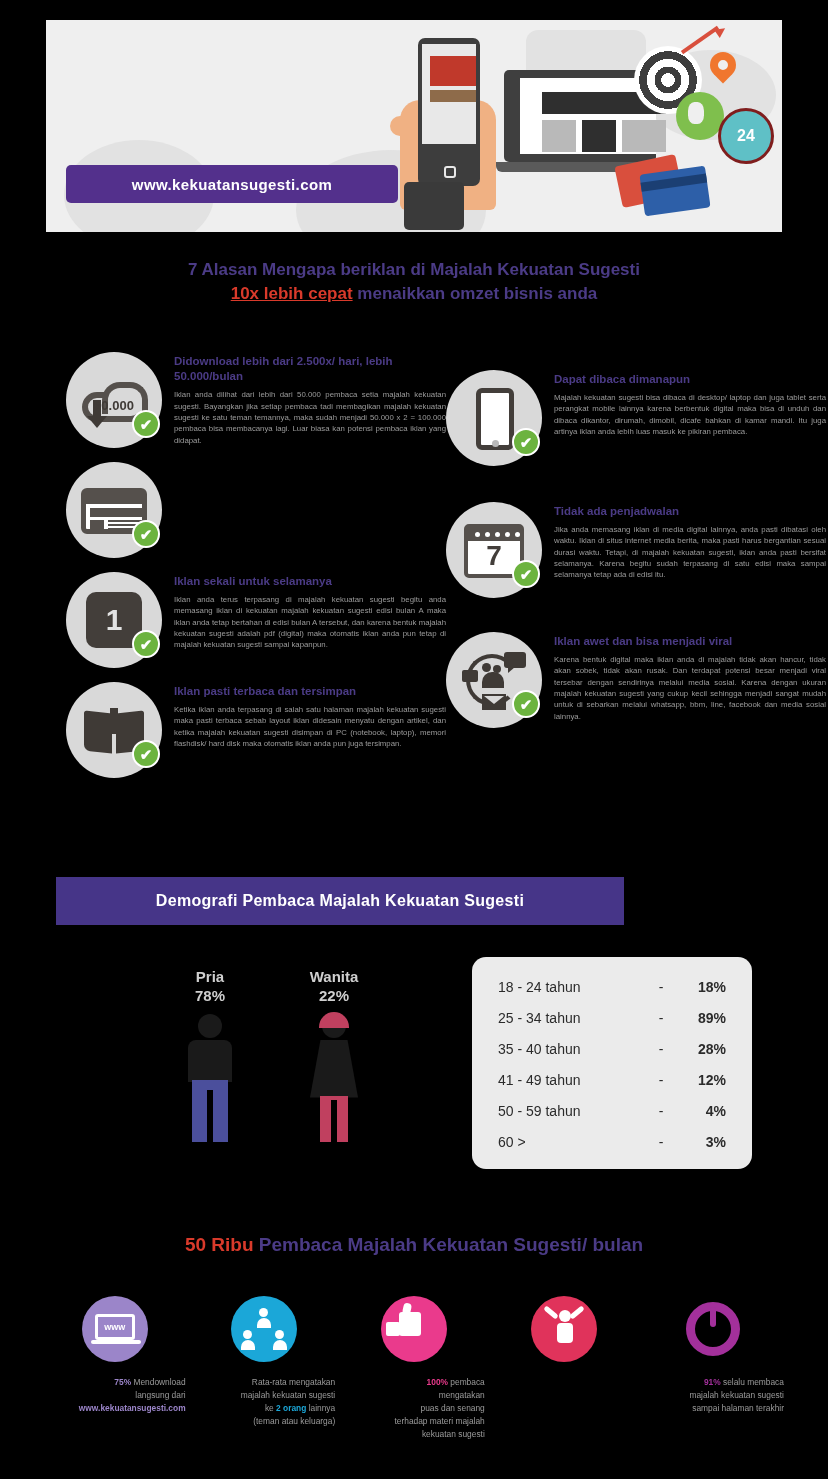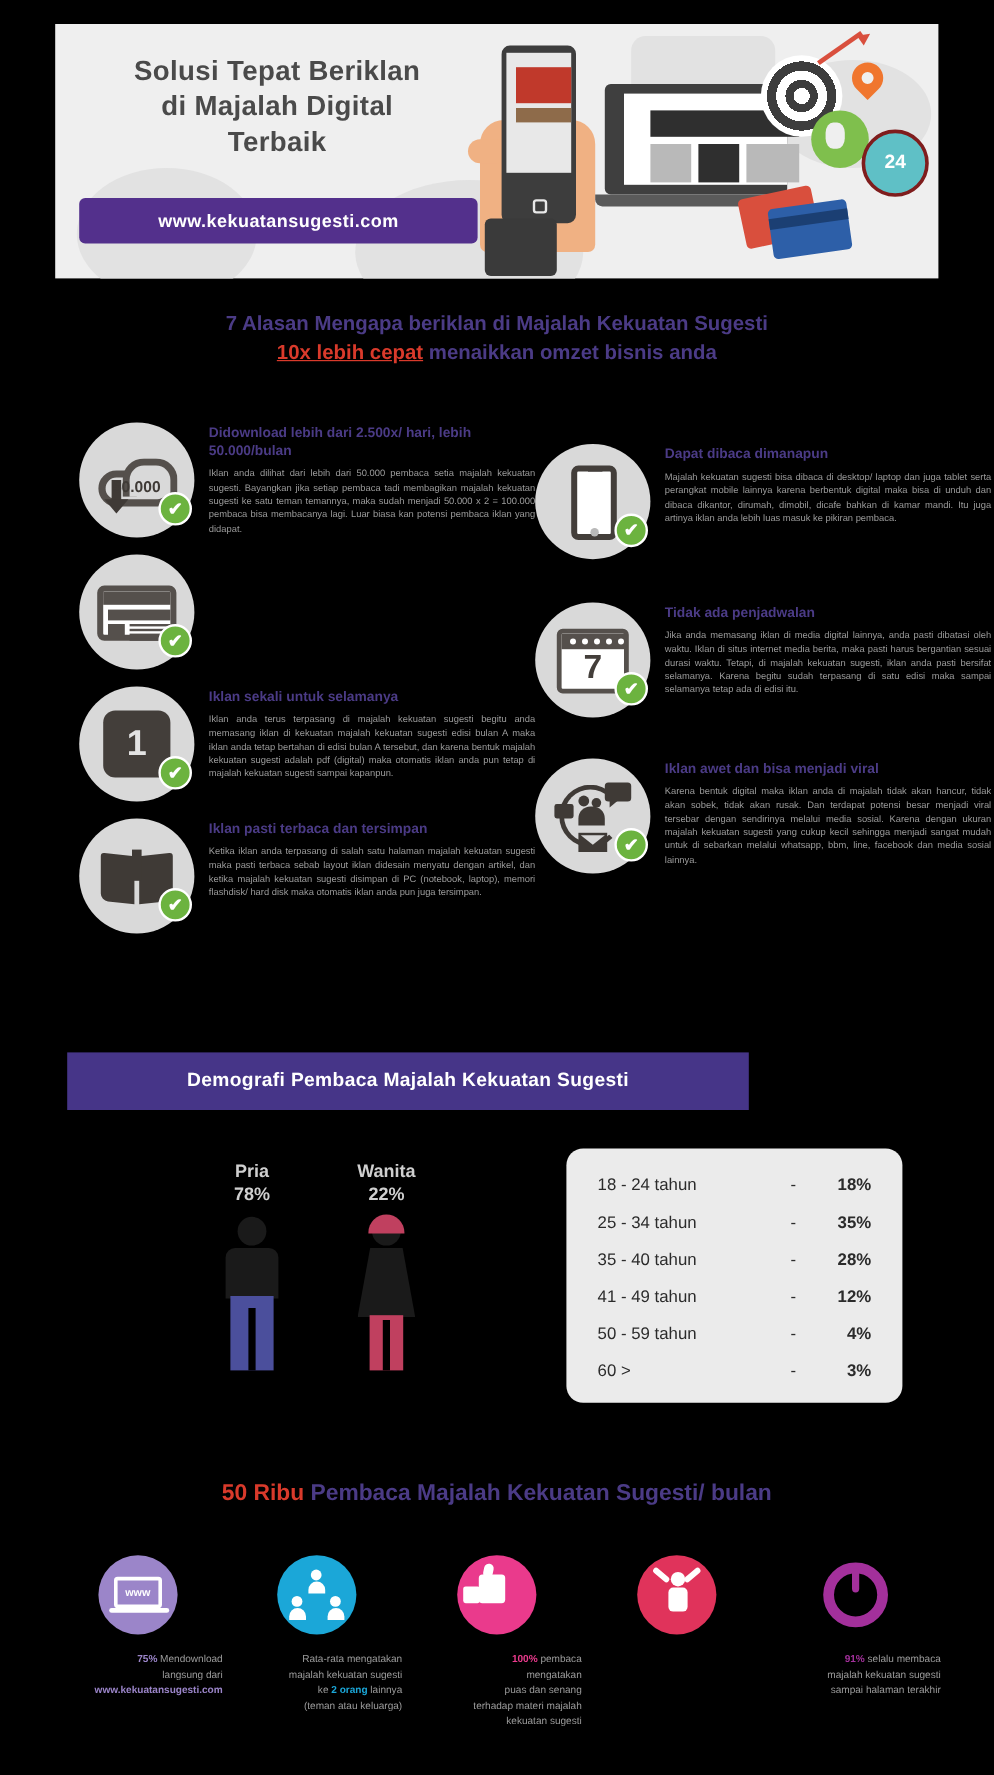--- a/index.html
+++ b/index.html
@@ -153,21 +153,21 @@
   
   .demo-bar {
     position: absolute; left: 56px; top: 877px; width: 568px; height: 48px;
     background: #463588; display: flex; align-items: center; justify-content: center;
     color: #fff; font-size: 16px; font-weight: bold; letter-spacing: .3px;
   }
 
   
   .gender { position: absolute; left: 160px; top: 968px; width: 230px; height: 190px; }
   .g-item { position: absolute; text-align: center; width: 100px; }
-  .g-m { left: 0; } .g-f { left: 112px; }
+  .g-m { left: 0; } .g-f { left: 124px; }
   .g-label { color: #cfcfcf; font-size: 15px; font-weight: bold; line-height: 1.25; }
   .g-fig { position: relative; margin: 8px auto 0; width: 60px; height: 128px; }
   .gm-head{position:absolute;left:18px;top:0;width:24px;height:24px;border-radius:50%;background:#1a1a1a;}
   .gm-body{position:absolute;left:8px;top:26px;width:44px;height:42px;background:#1a1a1a;border-radius:8px 8px 0 0;}
   .gm-legs{position:absolute;left:12px;top:66px;width:36px;height:62px;background:#4b4f9c;}
   .gm-legs::after{content:"";position:absolute;left:15px;top:10px;width:6px;height:52px;background:#000;}
   .gf-head{position:absolute;left:18px;top:0;width:24px;height:24px;border-radius:50%;background:#1a1a1a;}
   .gf-hair{position:absolute;left:15px;top:-2px;width:30px;height:16px;border-radius:15px 15px 0 0;background:#c0405f;}
   .gf-body{position:absolute;left:6px;top:26px;width:48px;height:58px;background:#1a1a1a;clip-path:polygon(22% 0,78% 0,100% 100%,0 100%);}
   .gf-legs{position:absolute;left:16px;top:82px;width:28px;height:46px;background:#c0405f;}
@@ -225,25 +225,20 @@
 </style>
 </head>
 <body>
 
 <div class="hero">
   <div class="hero-bg-shape hs1"></div>
   <div class="hero-bg-shape hs2"></div>
   <div class="hero-bg-shape hs3"></div>
   <div class="hero-bg-shape hs4"></div>
 
-  <div class="hero-title">
-    <div>Solusi Tepat Beriklan</div>
-    <div>di Majalah Digital</div>
-    <div>Terbaik</div>
-  </div>
 
   <div class="hero-url">www.kekuatansugesti.com</div>
 
   <div class="hero-art">
     <div class="hand">
         <div class="thumb"></div>
       </div>
     <div class="phone-big">
       <div class="phone-scr">
           <div class="phone-img"></div>
@@ -423,21 +418,21 @@
 
 <div class="age-card">
   <div class="age-row">
     <span class="age-range">18 - 24 tahun</span>
     <span class="age-dash">-</span>
     <span class="age-pct">18%</span>
   </div>
   <div class="age-row">
     <span class="age-range">25 - 34 tahun</span>
     <span class="age-dash">-</span>
-    <span class="age-pct">35%</span>
+    <span class="age-pct">89%</span>
   </div>
   <div class="age-row">
     <span class="age-range">35 - 40 tahun</span>
     <span class="age-dash">-</span>
     <span class="age-pct">28%</span>
   </div>
   <div class="age-row">
     <span class="age-range">41 - 49 tahun</span>
     <span class="age-dash">-</span>
     <span class="age-pct">12%</span>

